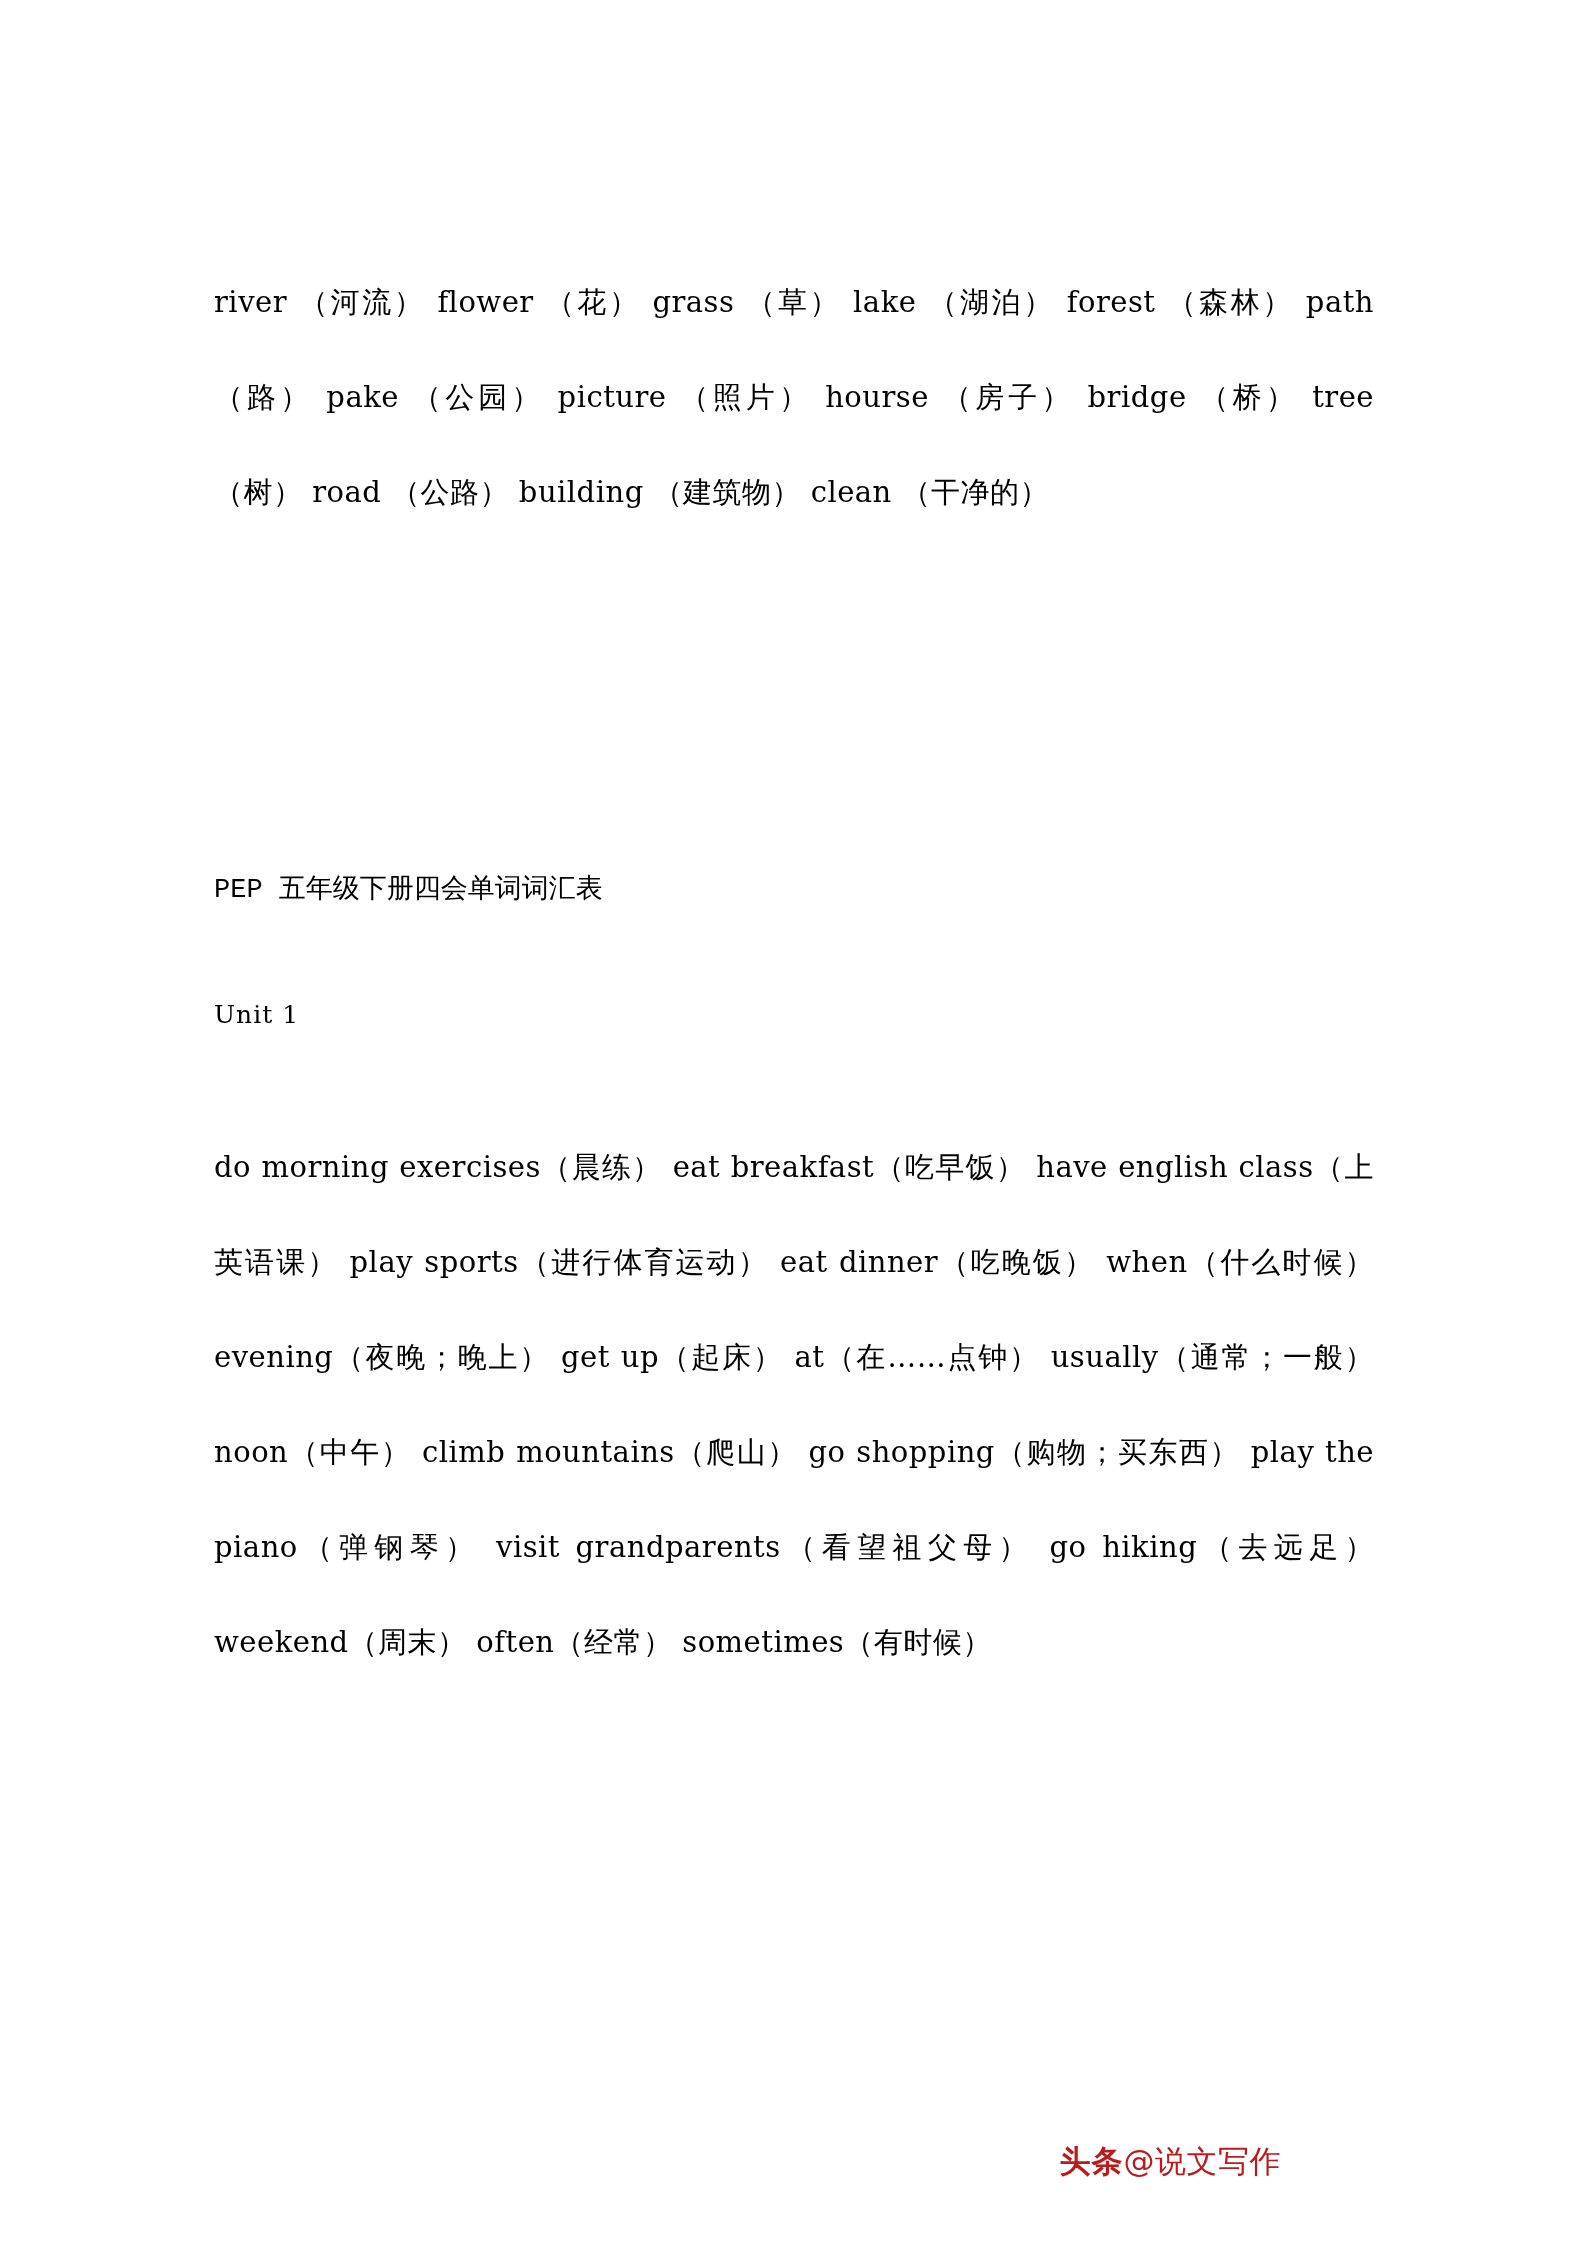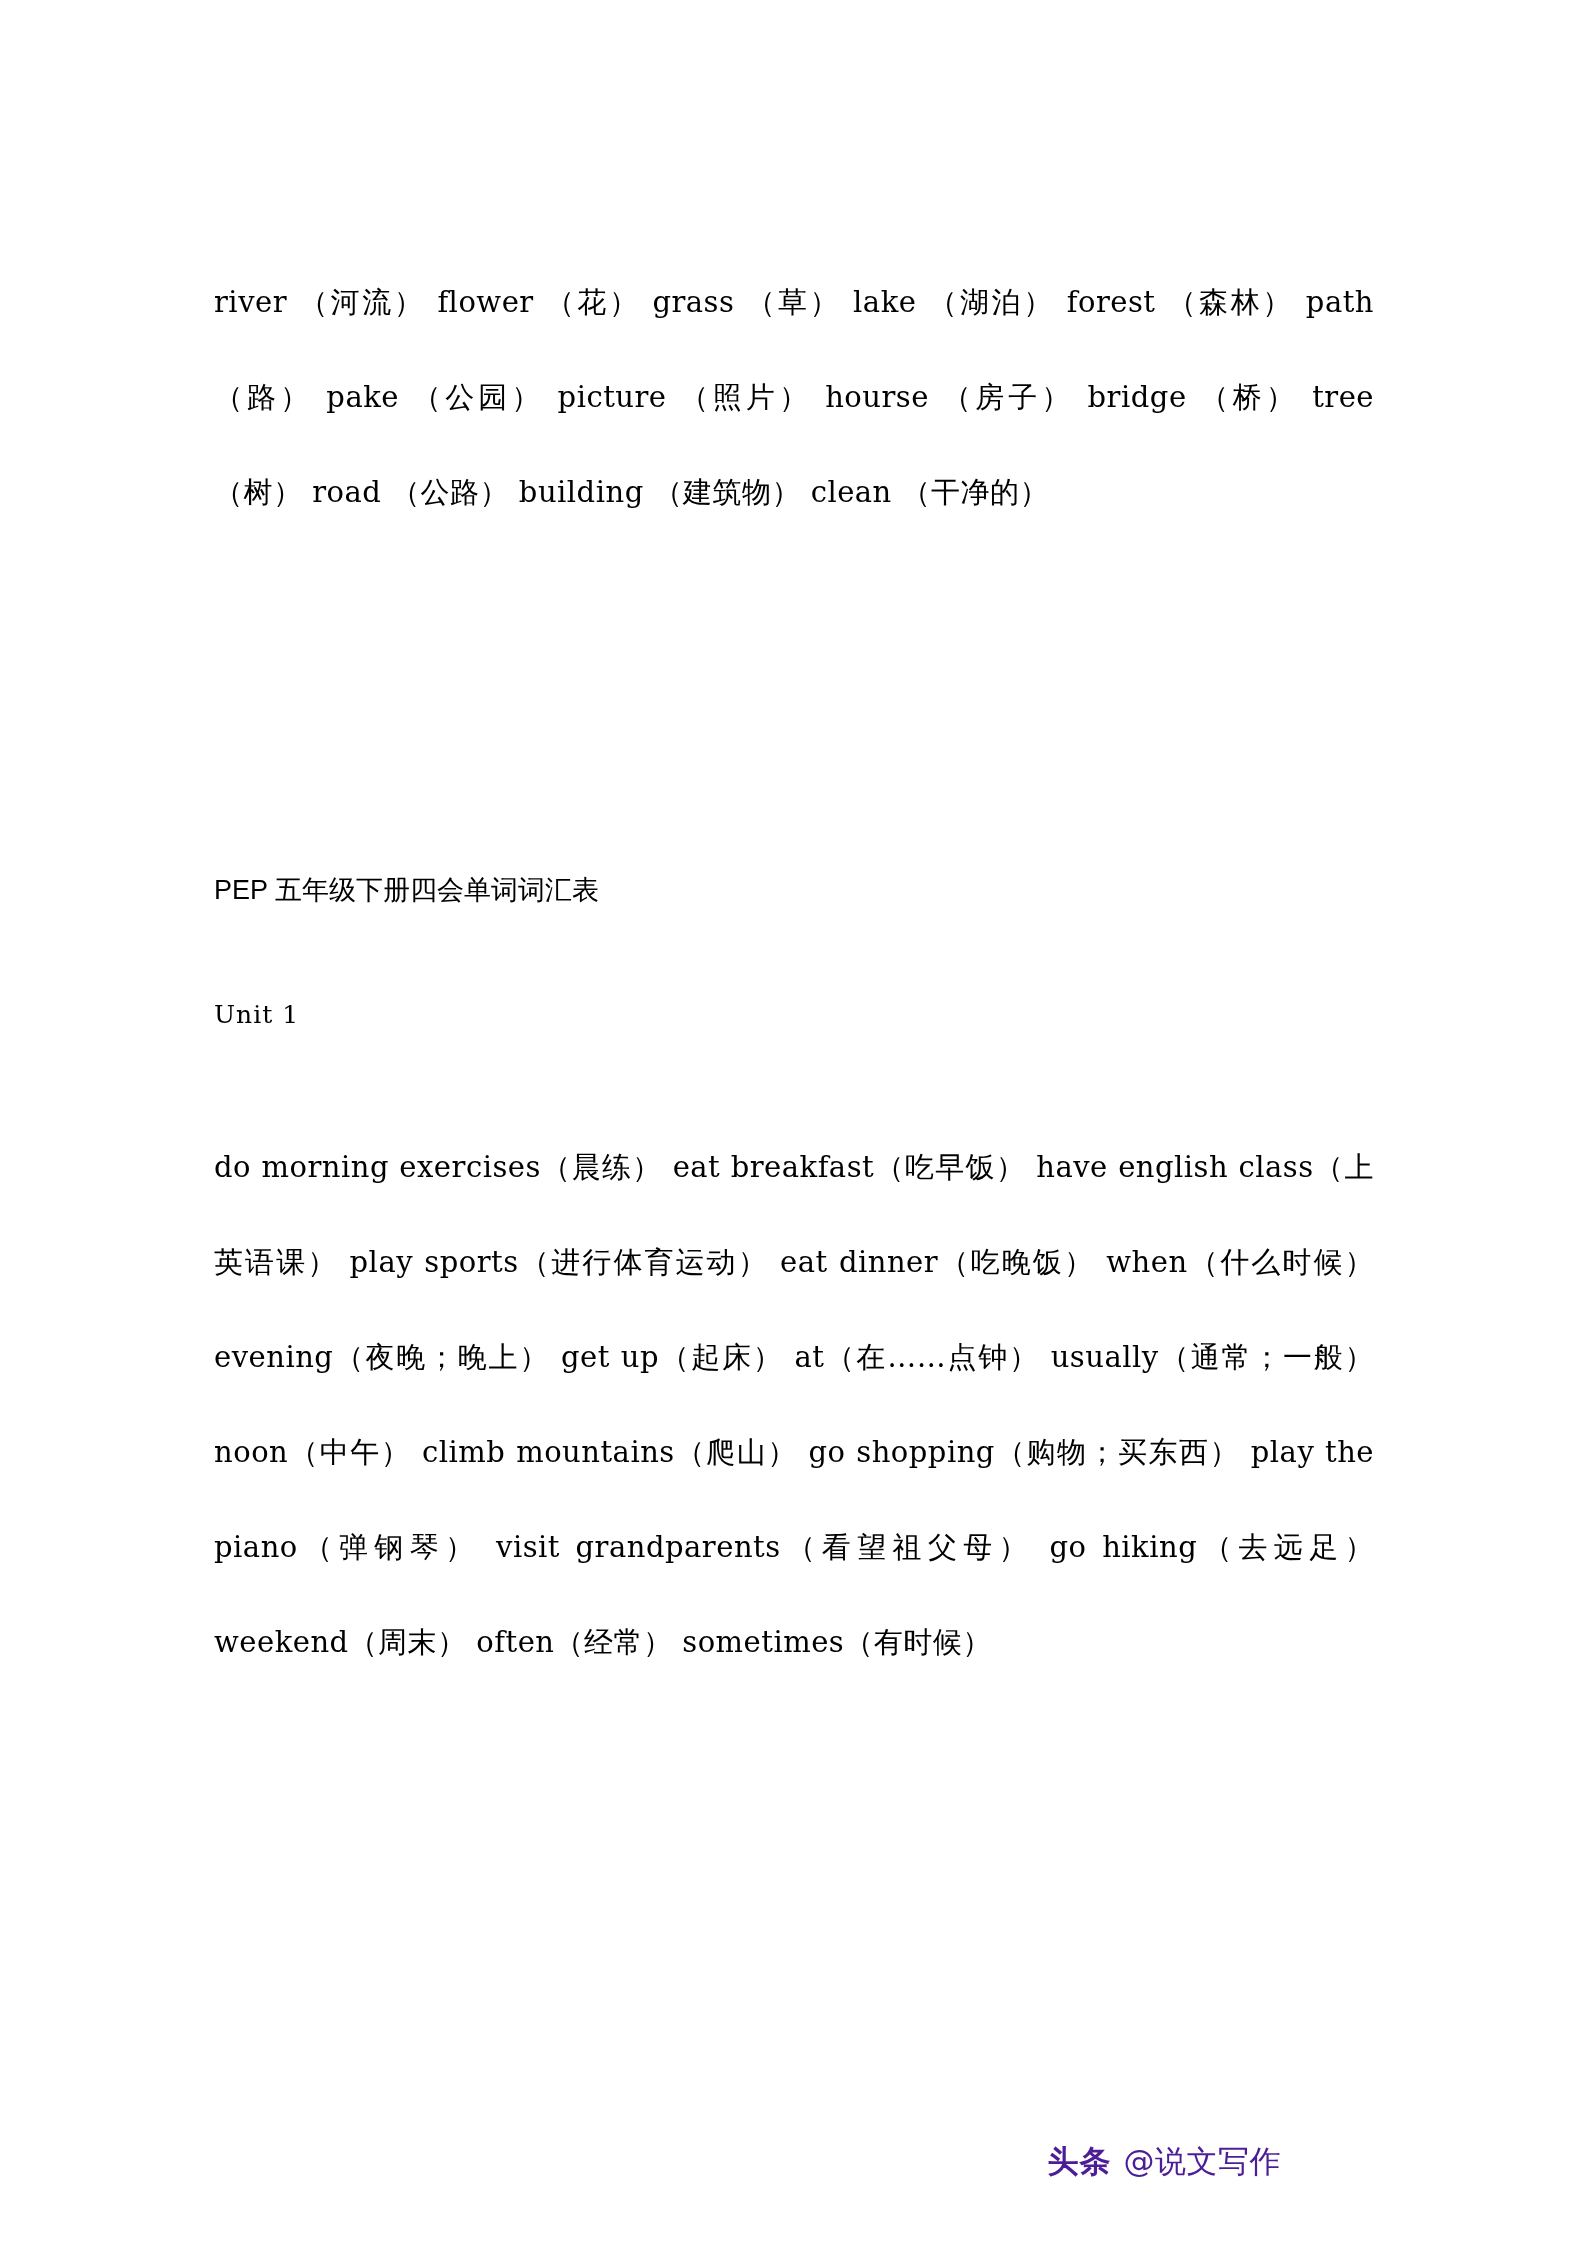--- a/index.html
+++ b/index.html
@@ -35,42 +35,42 @@
     line-height: 95px;
     letter-spacing: 0.5px;
     text-align: justify;
     margin: 0;
     word-break: break-word;
   }
   .block-gap-1 { height: 330px; }
   .block-gap-2 { height: 85px; }
   .block-gap-3 { height: 85px; }
   .heading-sub {
-    font-family: Liberation Sans, sans-serif;
+    font-family: Liberation Mono, monospace;
     font-size: 27px;
     line-height: 40px;
     margin: 0;
   }
   .heading-unit {
     font-family: "DejaVu Serif", serif;
     font-size: 25px;
     line-height: 40px;
     letter-spacing: 1px;
     margin: 0;
   }
   .watermark {
     position: absolute;
     right: 70px;
     bottom: 62px;
     display: flex;
     align-items: center;
-    gap: 12px;
+    gap: 0;
     font-family: "DejaVu Sans", sans-serif;
     font-size: 31px;
-    color: #4c1d95;
+    color: #b91c1c;
     font-weight: 700;
     white-space: nowrap;
   }
   .watermark .wm-logo {
     font-weight: 700;
     letter-spacing: 1px;
   }
   .watermark .wm-handle {
     font-weight: 400;
     letter-spacing: 0.5px;

